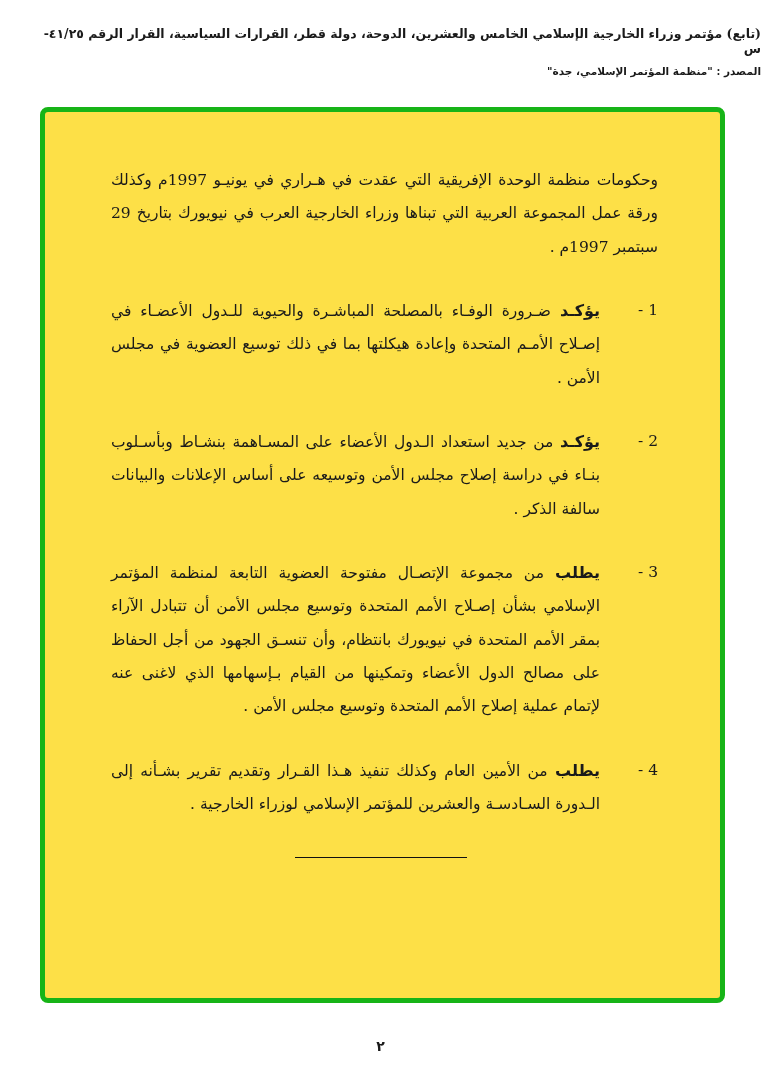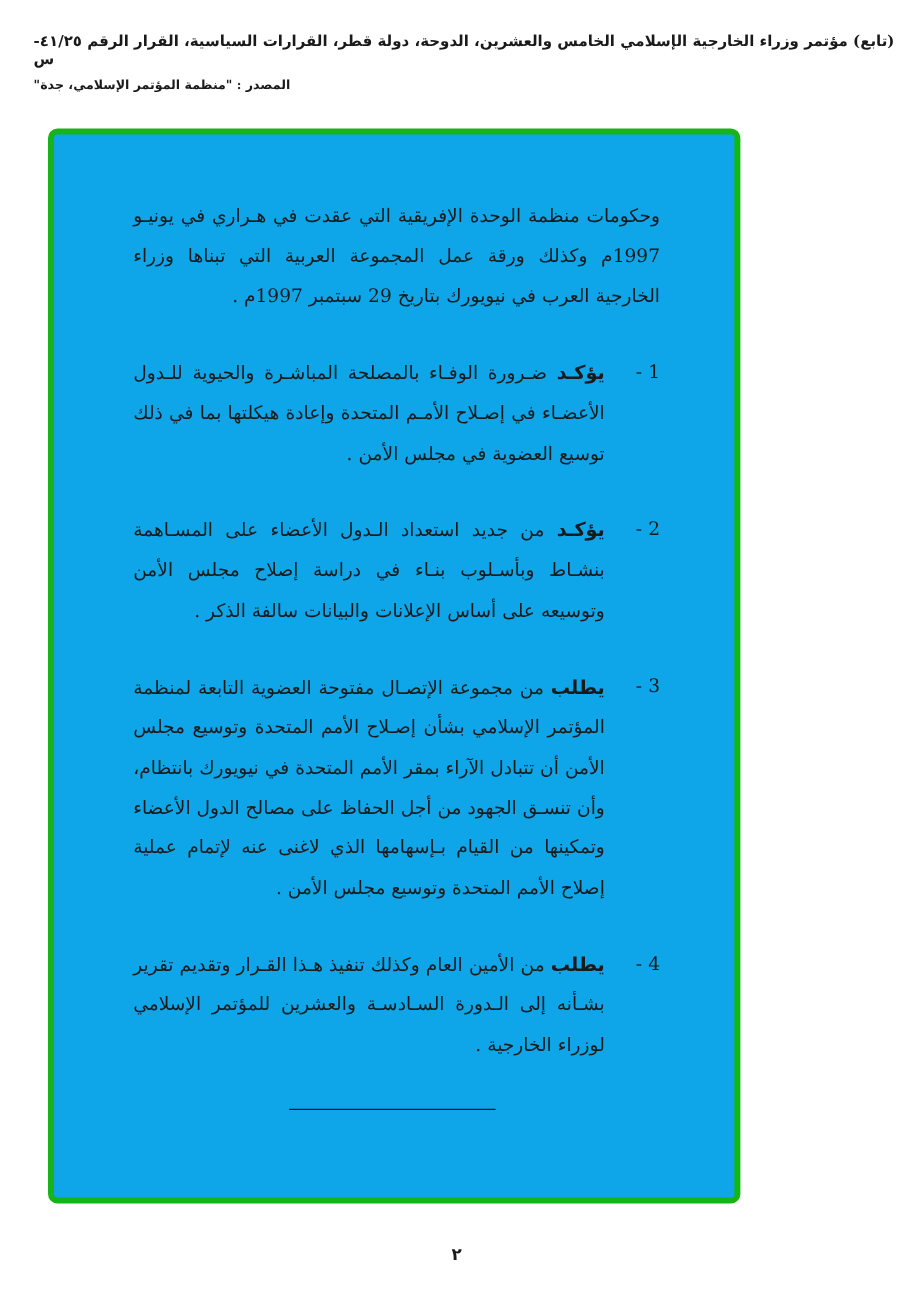--- a/index.html
+++ b/index.html
@@ -9,44 +9,44 @@
     width: 761px;
     height: 1080px;
     background: #ffffff;
     font-family: "DejaVu Serif", "DejaVu Sans", sans-serif;
     color: #1a1a1a;
     overflow: hidden;
   }
   
   .doc-header {
     direction: rtl;
-    text-align: left;
+    text-align: right;
     padding-top: 26px;
     margin-left: 28px;
   }
   .doc-header .line1 {
     font-size: 12.5px;
     font-weight: bold;
     letter-spacing: 0.2px;
   }
   .doc-header .line2 {
     font-size: 10.5px;
     font-weight: bold;
     margin-top: 9px;
   }
   
   .content-frame {
     position: absolute;
     left: 40px;
     top: 107px;
-    width: 577px;
+    width: 685px;
     height: 896px;
     border: 5px solid #17b417;
     border-radius: 8px;
-    background: #0ea5e9;
+    background: #fde047;
   }
   .doc-body {
     direction: rtl;
     padding: 52px 62px 0 66px;
     font-size: 15.5px;
     line-height: 2.15;
     text-align: justify;
   }
   .intro {
     margin-bottom: 14px;
@@ -57,21 +57,21 @@
     margin-top: 30px;
   }
   .item .marker {
     flex: 0 0 38px;
     white-space: nowrap;
     padding-top: 0;
   }
   .item .marker .dash { margin-right: 5px; }
   .item .item-text {
     flex: 1 1 auto;
-    margin-right: 8px;
+    margin-right: 20px;
   }
   .item .lead {
     font-weight: bold;
     font-size: 16px;
   }
   .section-divider {
     width: 172px;
     border-top: 1.6px solid #111111;
     margin: 36px auto 0 auto;
     transform: translateX(-4px);

